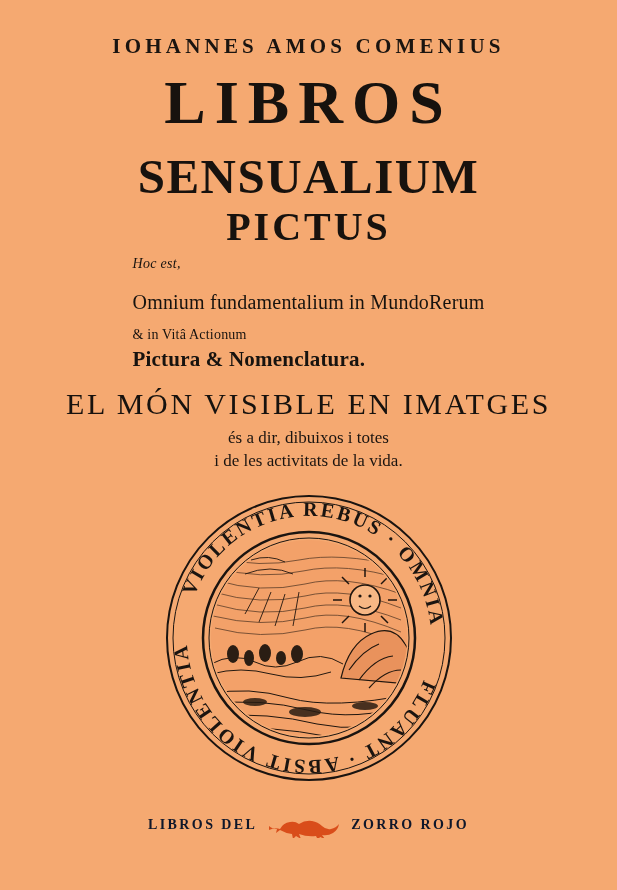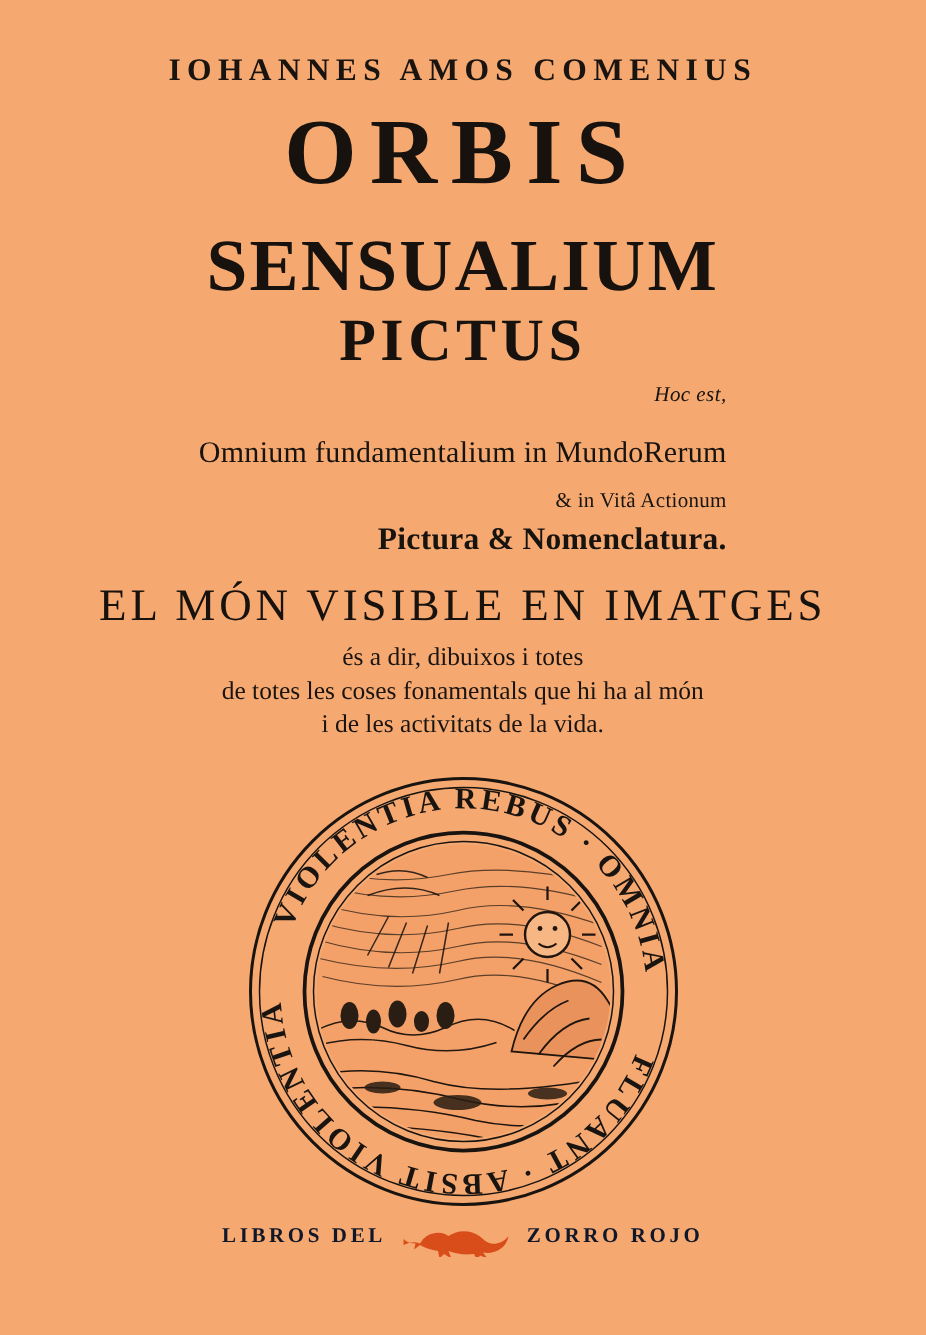--- a/index.html
+++ b/index.html
@@ -60,21 +60,21 @@
     font-family: "Liberation Serif", serif;
     font-weight: bold;
     font-size: 40px;
     letter-spacing: 3px;
     margin-top: 6px;
     color: #17120e;
   }
 
   
   .latin {
-    text-align: right;
+    text-align: left;
     margin-top: 9px;
     line-height: 1.18;
   }
   .latin .l-hoc {
     font-family: "Liberation Serif", serif;
     font-style: italic;
     font-size: 14px;
     letter-spacing: 0.3px;
   }
   .latin .l-1 {
@@ -150,36 +150,35 @@
   }
 </style>
 </head>
 <body>
 
 <div class="cover">
 
   <div class="author">IOHANNES AMOS COMENIUS</div>
 
   <div class="title-block">
-    <div class="title-1">ORBIS</div>
+    <div class="title-1">LIBROS</div>
     <div class="title-2">SENSUALIUM</div>
     <div class="title-3">PICTUS</div>
   </div>
 
   <div class="latin">
     <div class="l-hoc">Hoc est,</div>
     <div class="l-1">Omnium fundamentalium in MundoRerum</div>
     <div class="l-2">&amp; in Vitâ Actionum</div>
     <div class="l-3">Pictura &amp; Nomenclatura.</div>
   </div>
 
   <div class="catalan-title">EL MÓN VISIBLE EN IMATGES</div>
   <div class="catalan-sub">
     <div>és a dir, dibuixos i totes</div>
-    <div>de totes les coses fonamentals que hi ha al món</div>
     <div>i de les activitats de la vida.</div>
   </div>
 
   <div class="emblem-wrap">
     <svg viewBox="0 0 300 300" width="300" height="300" aria-hidden="true">
       <defs>
         <path id="arcTop" d="M 28,150 A 122,122 0 0 1 272,150" fill="none"></path>
         <path id="arcBottom" d="M 272,150 A 122,122 0 0 1 28,150" fill="none"></path>
         <clipPath id="innerClip">
             <circle cx="150" cy="150" r="98"></circle>

